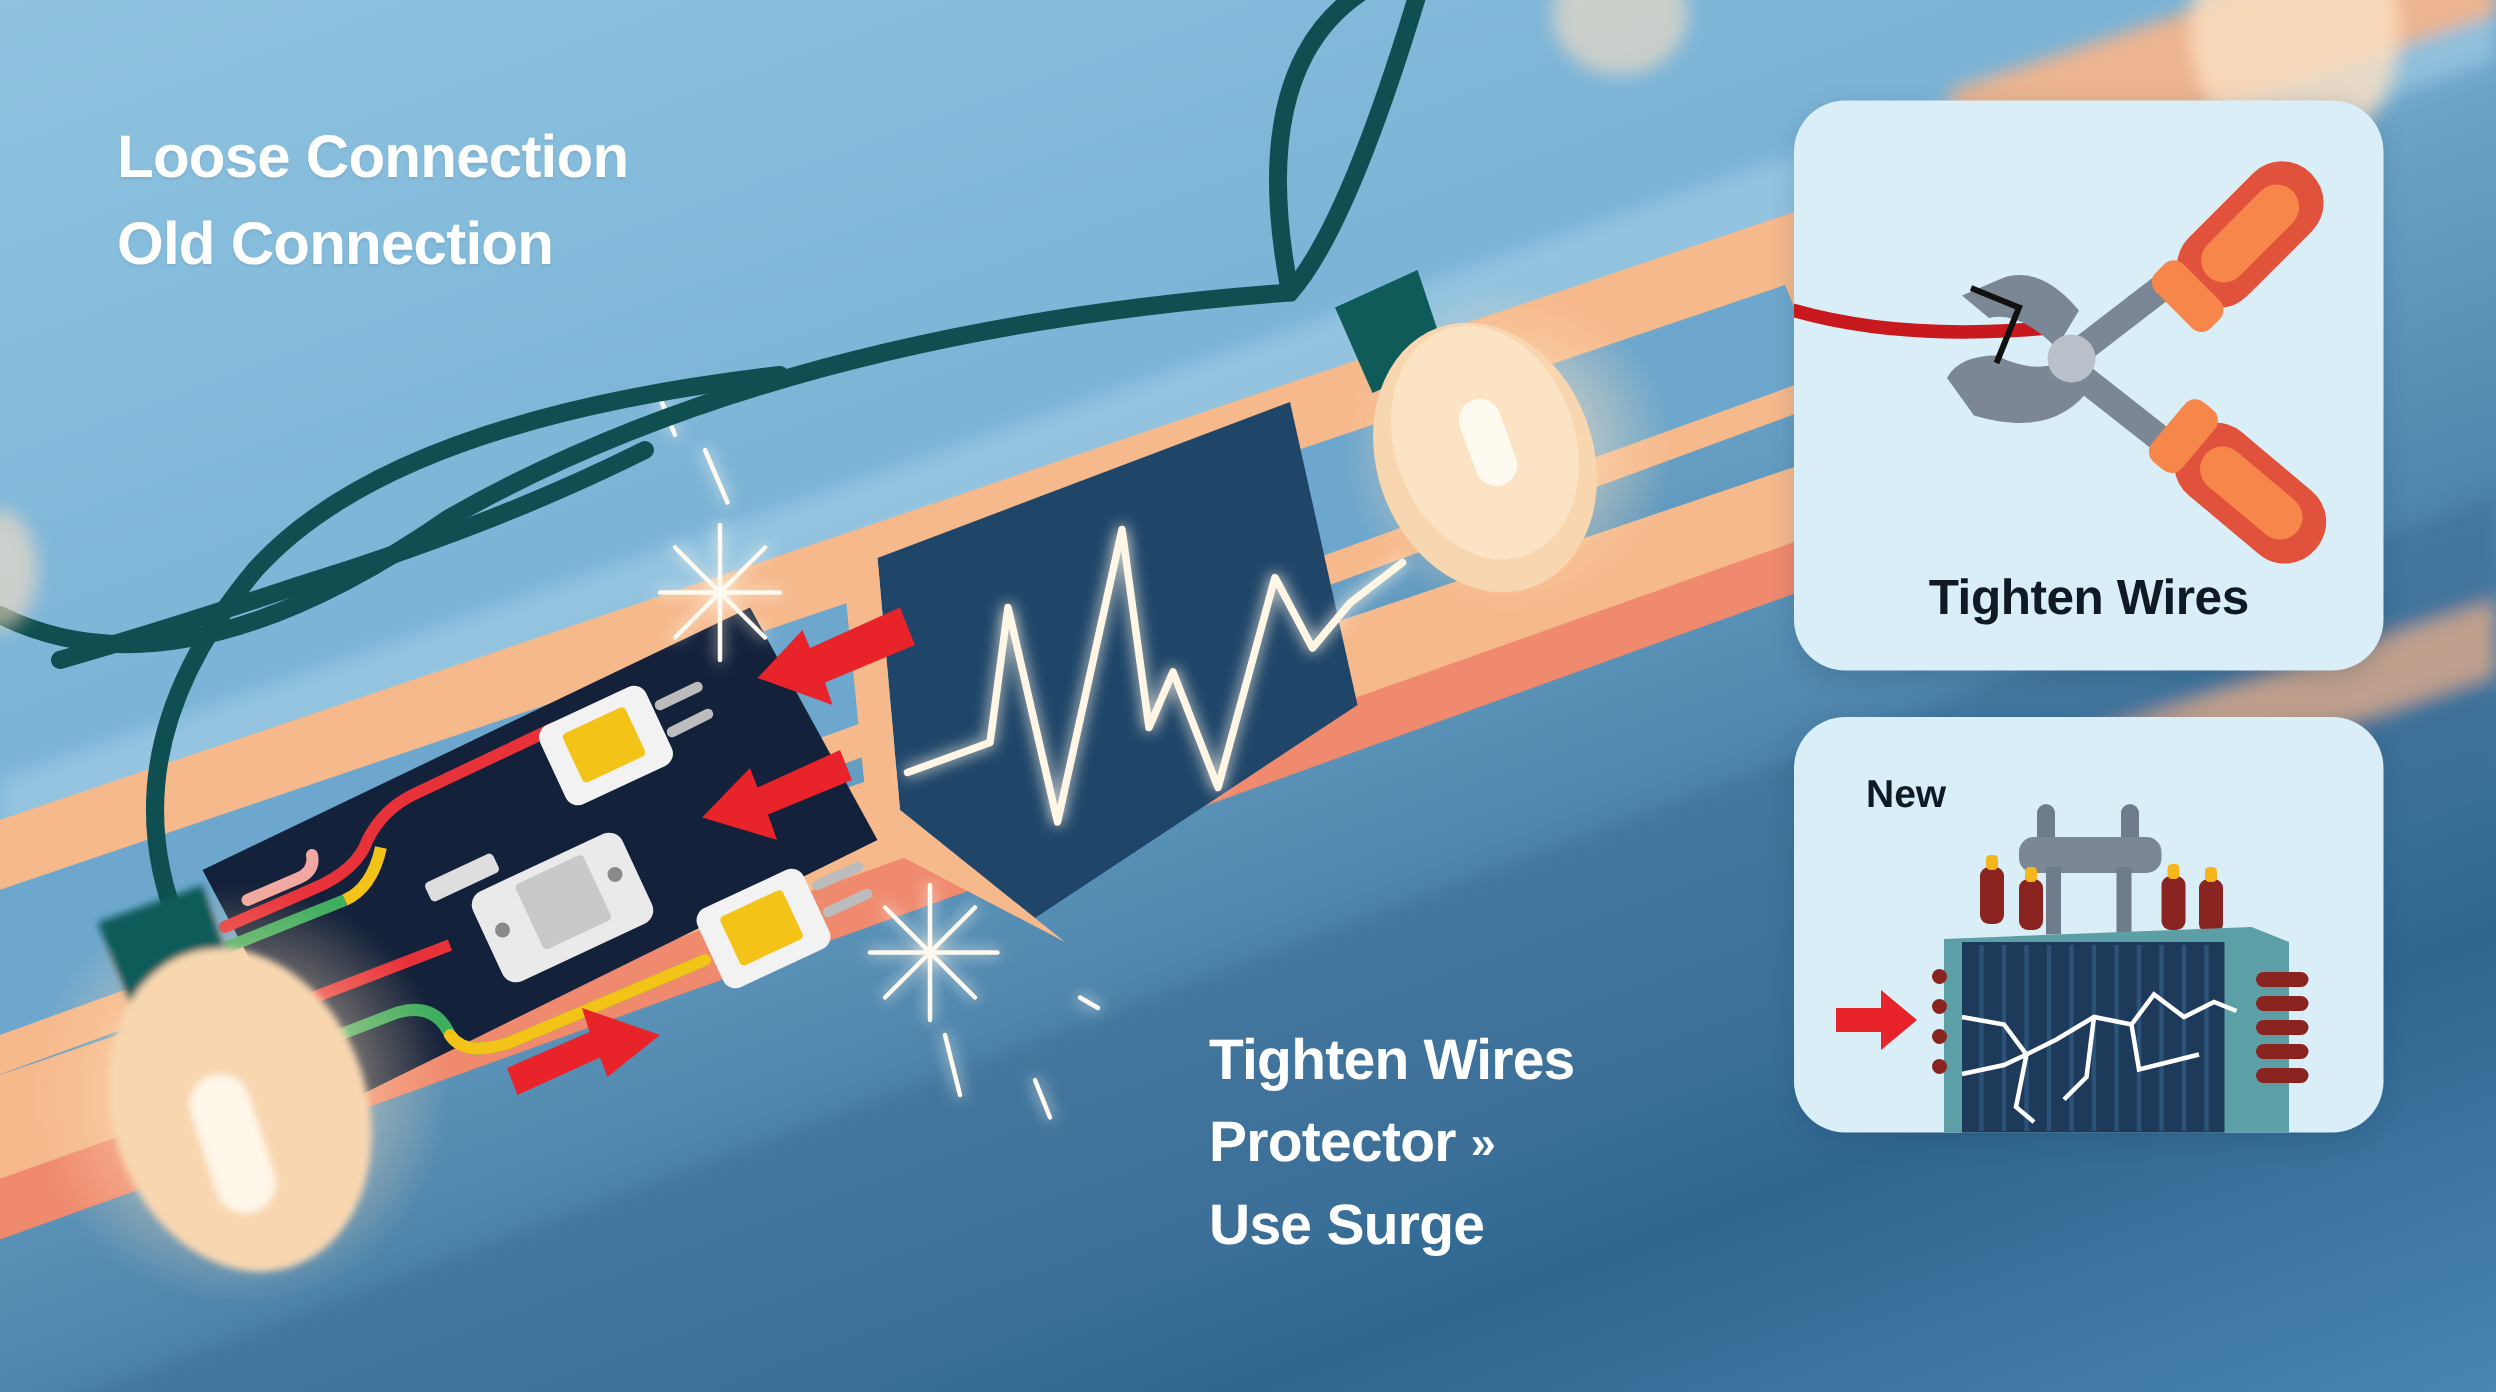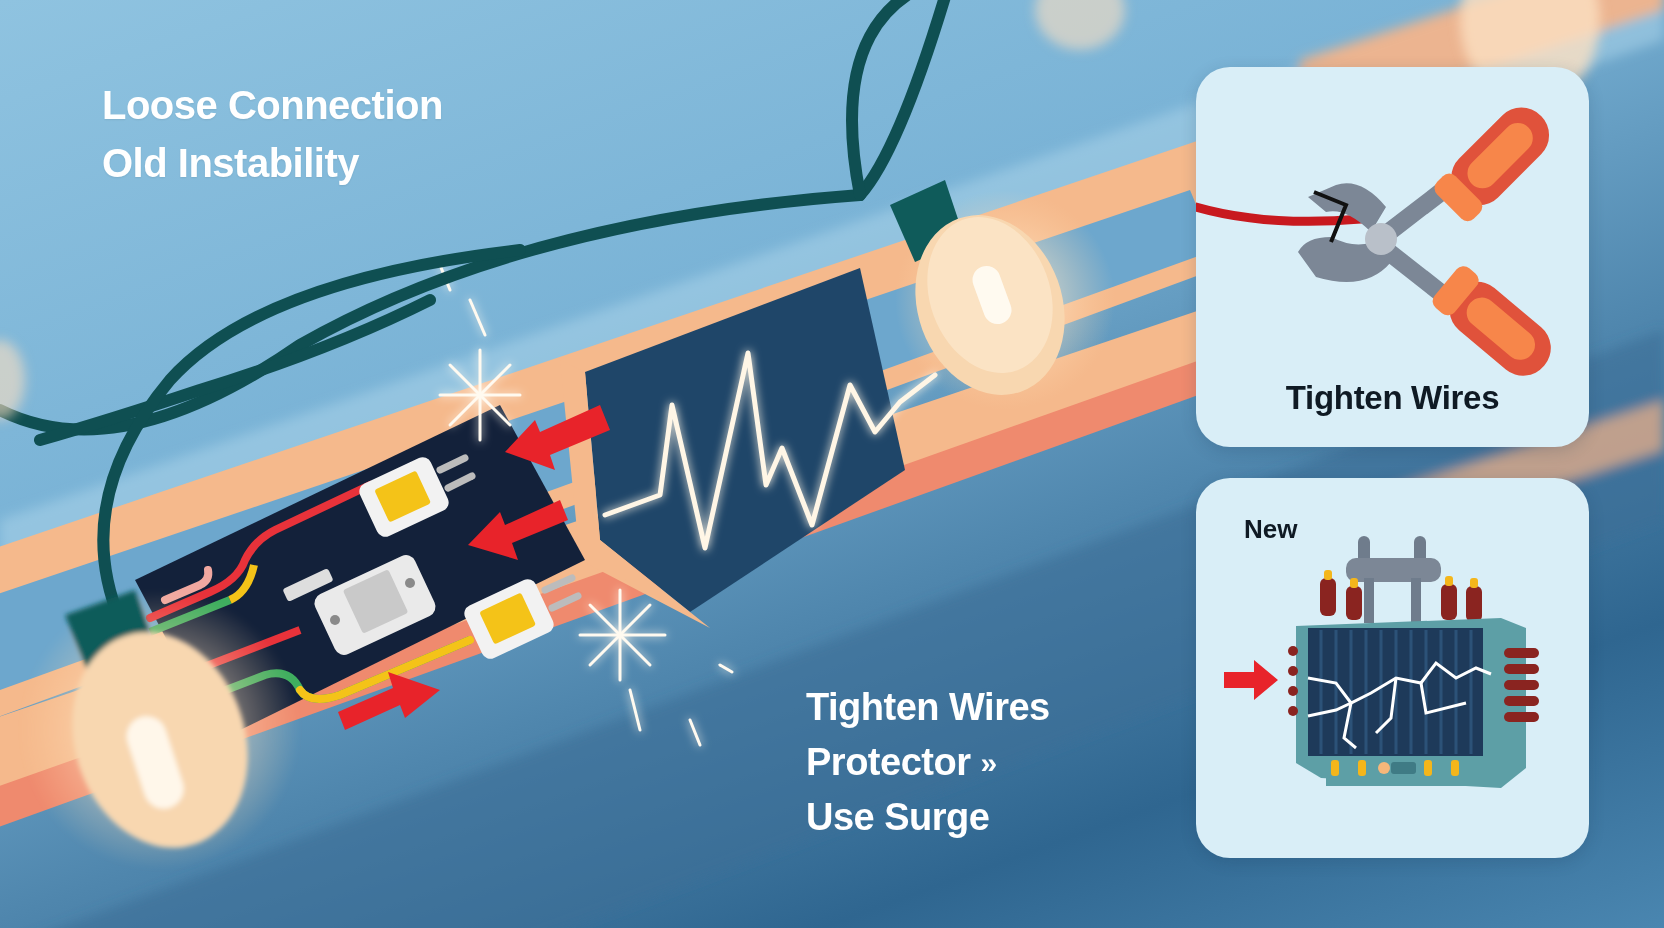--- a/index.html
+++ b/index.html
@@ -9,36 +9,36 @@
       font-family: "Liberation Sans", "DejaVu Sans", sans-serif;
       background: linear-gradient(160deg, #8fc3e0 0%, #7ab3d6 35%, #4f86ad 60%, #2f6690 80%, #4a86b0 100%);
     }
     .scene { position: absolute; left: 0; top: 0; width: 1664px; height: 928px; }
     .headline {
       position: absolute; left: 78px; top: 76px;
       color: #ffffff; font-weight: 700; font-size: 40px; line-height: 58px;
       letter-spacing: -0.5px;
       text-shadow: 0 1px 2px rgba(0,0,0,0.08);
     }
-    .headline div { white-space: nowrap; margin-left: 24px; }
+    .headline div { white-space: nowrap; }
     .solutions {
       position: absolute; left: 806px; top: 680px;
       color: #ffffff; font-weight: 700; font-size: 38px; line-height: 55px;
       letter-spacing: -0.5px;
     }
     .solutions div { white-space: nowrap; }
     .chev { font-size: 30px; margin-left: 10px; vertical-align: 2px; }
     .card {
       position: absolute; left: 1196px; width: 393px;
       background: #d9eef7; border-radius: 34px;
       box-shadow: 0 4px 16px rgba(20,50,80,0.18);
       overflow: hidden;
     }
     .card-top { top: 67px; height: 380px; }
-    .card-bottom { top: 478px; height: 380px; }
+    .card-bottom { top: 478px; height: 277px; }
     .card svg { position: absolute; left: 0; top: 0; }
     .card-label {
       position: absolute; left: 0; width: 100%; text-align: center;
       color: #0f1a24; font-weight: 700; font-size: 33px; letter-spacing: -0.3px;
     }
     .card-top .card-label { top: 312px; }
     .card-bottom .card-label { top: 316px; }
     .new-tag {
       position: absolute; left: 48px; top: 36px;
       color: #0f1a24; font-weight: 700; font-size: 26px;
@@ -165,21 +165,21 @@
     <g filter="url(#blur6)">
       <ellipse cx="1530" cy="20" rx="70" ry="85" fill="#fbe0c2" opacity="0.8"></ellipse>
       <ellipse cx="1080" cy="10" rx="45" ry="40" fill="#fbe0c2" opacity="0.6"></ellipse>
       <ellipse cx="0" cy="380" rx="25" ry="40" fill="#fbe0c2" opacity="0.6"></ellipse>
     </g>
   </svg>
 </div>
 
 <div class="headline">
   <div>Loose Connection</div>
-  <div>Old Instability</div>
+  <div>Old Connection</div>
 </div>
 
 <div class="solutions">
   <div>Tighten Wires</div>
   <div>
     <span>Protector</span><span class="chev">»</span>
   </div>
   <div>Use Surge</div>
 </div>
 

